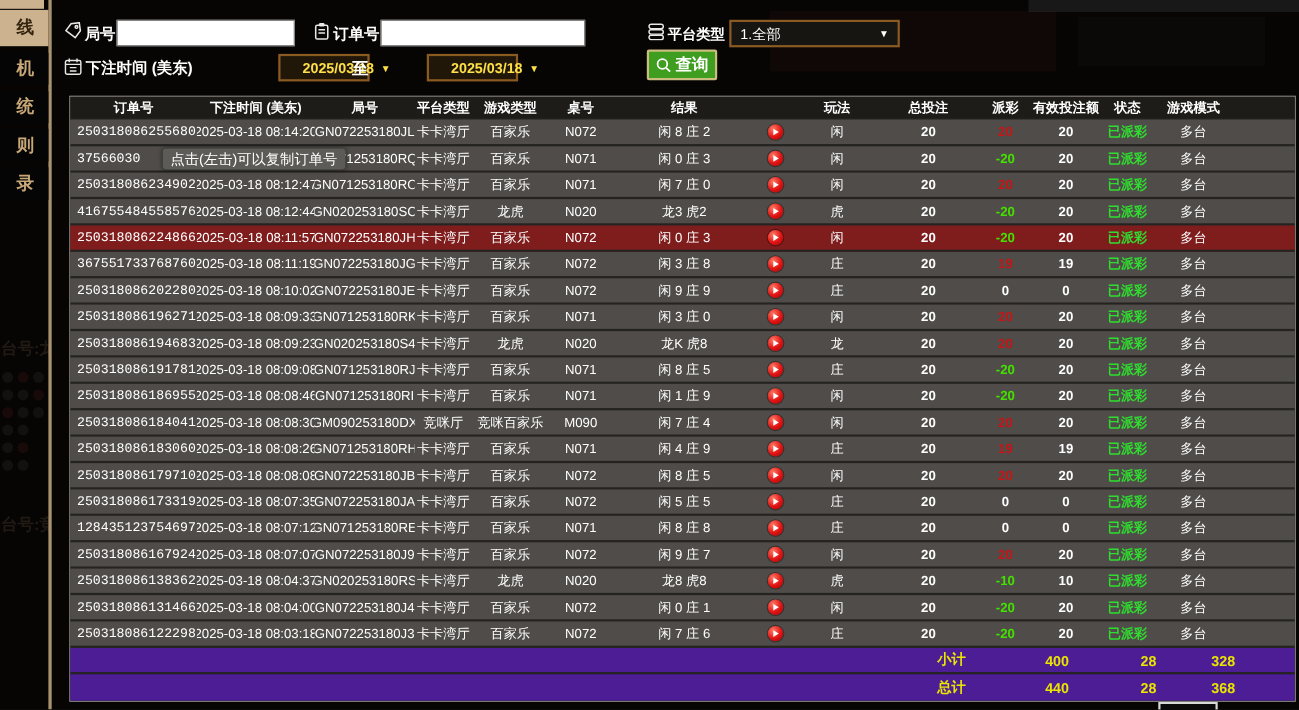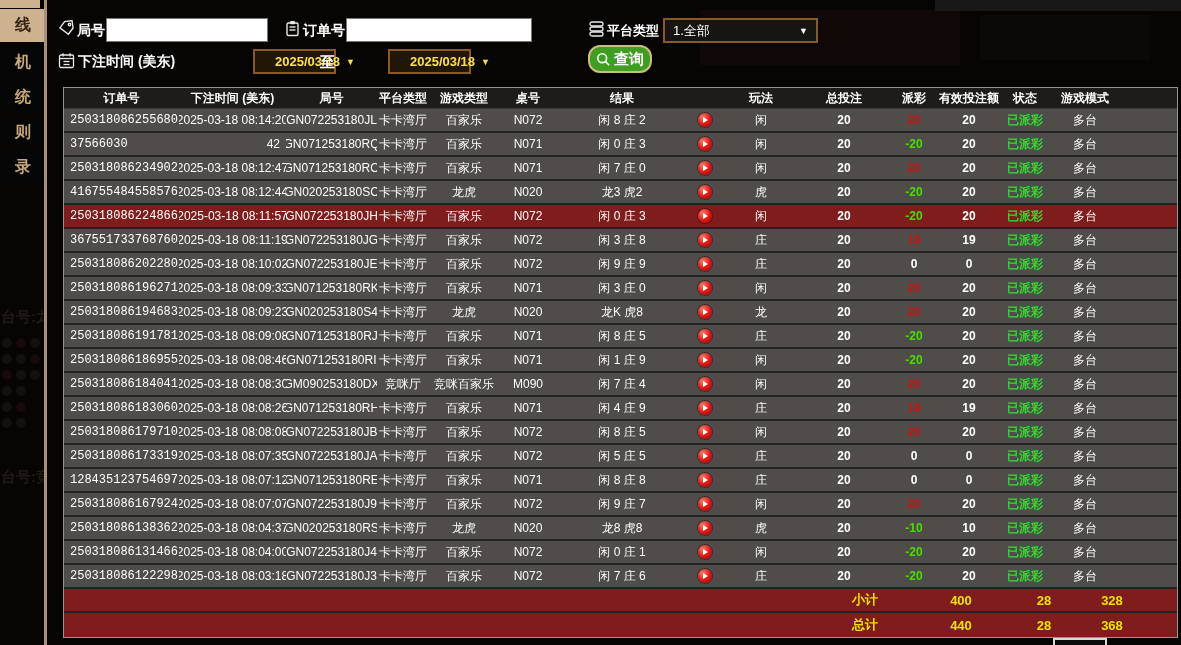--- a/index.html
+++ b/index.html
@@ -49,21 +49,21 @@
   .finput { position:absolute; height:24px; background:#fff; border:1px solid #777; color:#111;
     font-size:13px; padding:0 4px; outline:none; }
   .dselect { position:absolute; height:25px; background:#211709; border:2px solid #8a5a22;
     color:#fde047; font-weight:bold; font-size:13px; display:flex; align-items:center;
     padding:0 20px; cursor:pointer;margin-left:38px; }
   .dselect .caret { margin-left:6px; font-size:9px; }
   .pselect { position:absolute; height:25px; background:#171512; border:2px solid #8a5a22;
     color:#fff; font-size:13px; display:flex; align-items:center; padding:0 8px; cursor:pointer; }
   .pselect .caret { margin-left:auto; font-size:9px; }
   .query-btn { position:absolute; left:588px; top:45px; width:64px; height:28px;
-    background:#3f9e20; border:2px solid #cbbd7e; border-radius:12px; color:#fff;
+    background:#3f9e20; border:2px solid #cbbd7e; border-radius:2px; color:#fff;
     font-weight:bold; font-size:15px; display:flex; align-items:center; justify-content:center;
     gap:3px; cursor:pointer; }
   .query-btn svg { width:15px; height:15px; }
 
   
   .btable { position:absolute; left:63px; top:87px; width:1115px; height:551px;
     border:1px solid #96948f; background:#141311; }
   .grid-row { display:grid;
     grid-template-columns:115px 107px 91px 52px 70px 58px 130px 36px 76px 90px 50px 60px 52px 68px 1fr; }
   .thead { height:21px; background:#1d1c19; color:#d4a960; font-weight:bold; font-size:13px;
@@ -79,21 +79,21 @@
   .c-payout.pos { color:#c41616; }
   .c-payout.neg { color:#44e000; }
   .c-payout.zero { color:#fff; }
   .c-status { color:#2fdc2f; font-weight:bold; }
   .playbtn { width:14px; height:14px; border-radius:50%;
     background:radial-gradient(circle at 35% 30%, #ff7a66 0%, #e01212 55%, #9c0606 100%);
     display:flex; align-items:center; justify-content:center; cursor:pointer;
     box-shadow:0 0 0 1px rgba(0,0,0,.35); }
   .playbtn .tri { width:0; height:0; border-top:3.5px solid transparent; border-bottom:3.5px solid transparent;
     border-left:5.5px solid #fff; margin-left:1px; }
-  .tsum { height:24px; background:#7f1d1d; border-bottom:2px solid #242321;gap:13px; }
+  .tsum { height:24px; background:#4c1d95; border-bottom:2px solid #242321;gap:13px; }
   .tsum .cell { color:#e9e400; font-weight:bold; font-size:13px; }
   .tooltip { position:absolute; left:84px; top:2px; height:19px; line-height:19px;
     background:#5d5b57; color:#fff; font-size:13px; padding:0 7px; border-radius:3px;
     white-space:nowrap; box-shadow:0 0 4px rgba(0,0,0,.45); z-index:5; }
 
   .page-btn { position:absolute; left:1053px; top:638px; width:54px; height:16px;
     border:2px solid #d8d8d8; background:#0a0a0a; cursor:pointer; }
 </style>
 </head>
 <body>
@@ -238,20 +238,21 @@
             <span class="tri"></span>
           </span>
         </div>
         <div class="cell c-playtype">闲</div>
         <div class="cell c-bet">20</div>
         <div class="cell c-payout neg">-20</div>
         <div class="cell c-valid">20</div>
         <div class="cell c-status">已派彩</div>
         <div class="cell c-mode">多台</div>
         <div class="cell"></div>
+        <div class="tooltip">点击(左击)可以复制订单号</div>
       </div>
       <div class="grid-row trow">
         <div class="cell c-order">250318086234902</div>
         <div class="cell c-time">2025-03-18 08:12:47</div>
         <div class="cell c-gameno">GN071253180RO</div>
         <div class="cell c-platform">卡卡湾厅</div>
         <div class="cell c-gametype">百家乐</div>
         <div class="cell c-tableno">N071</div>
         <div class="cell c-result">闲 7 庄 0</div>
         <div class="cell c-play">

